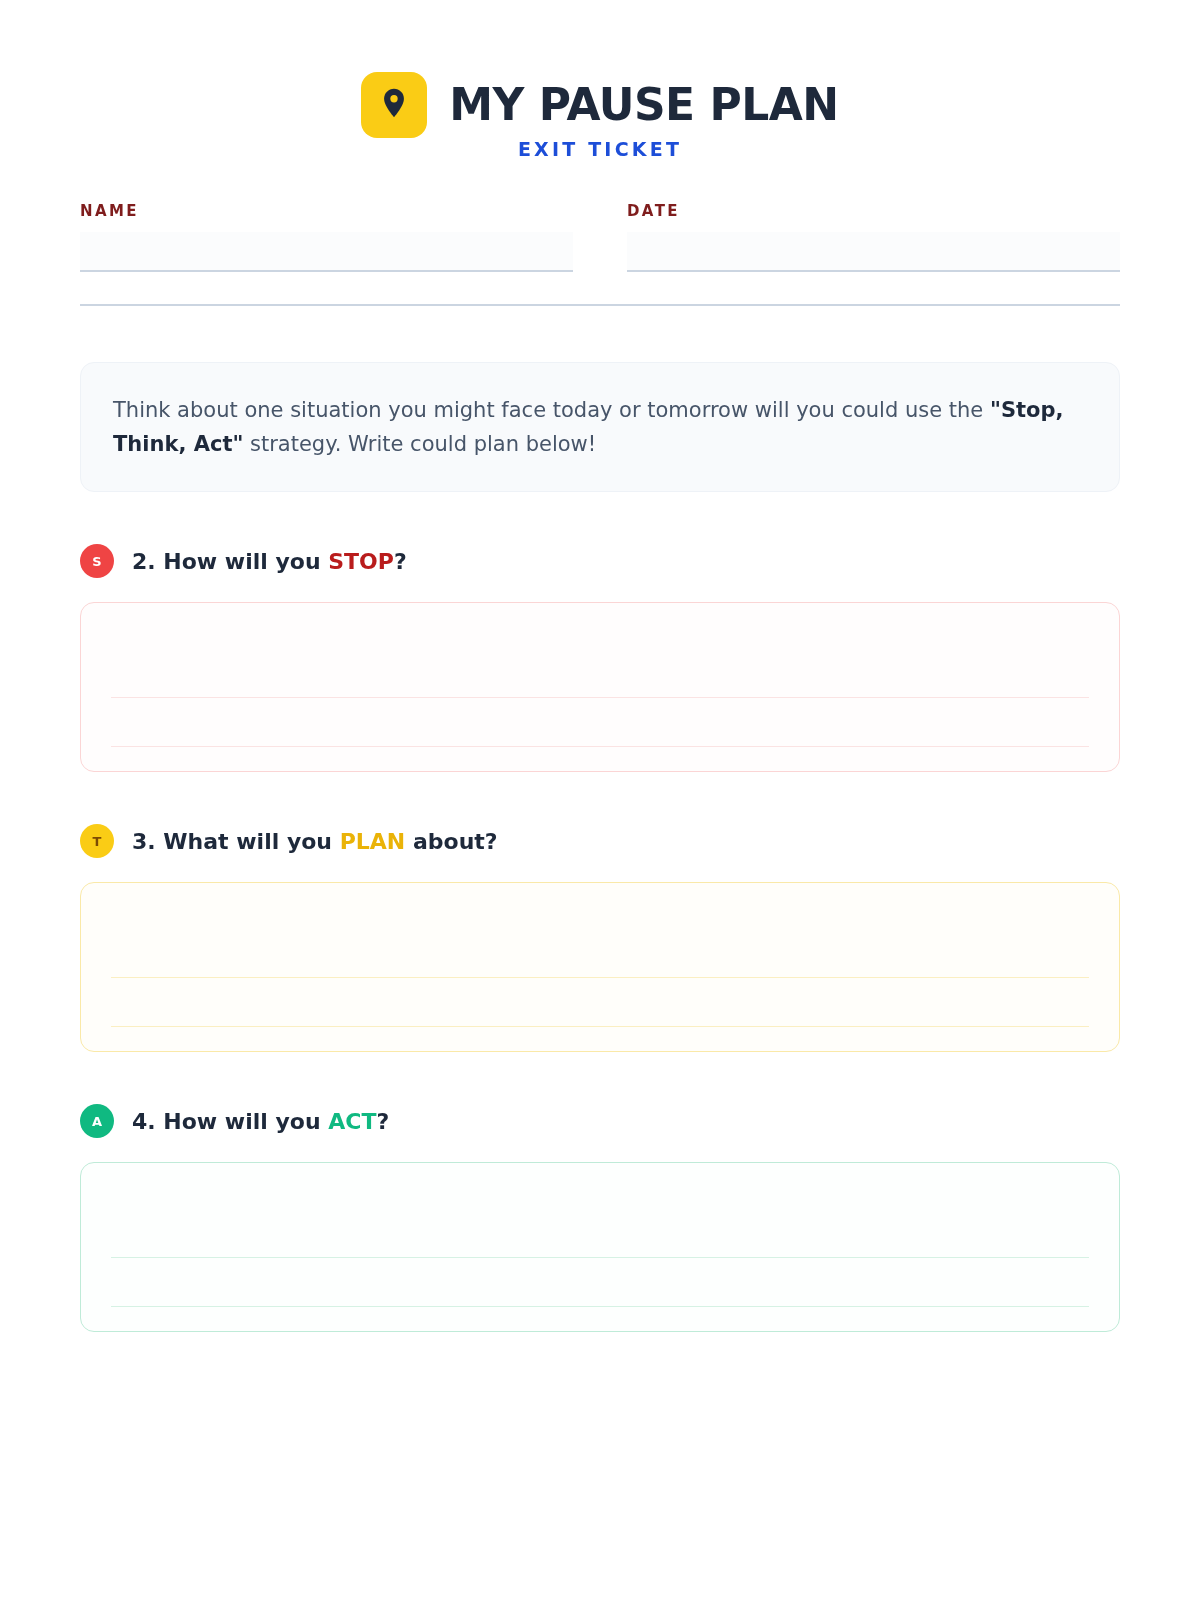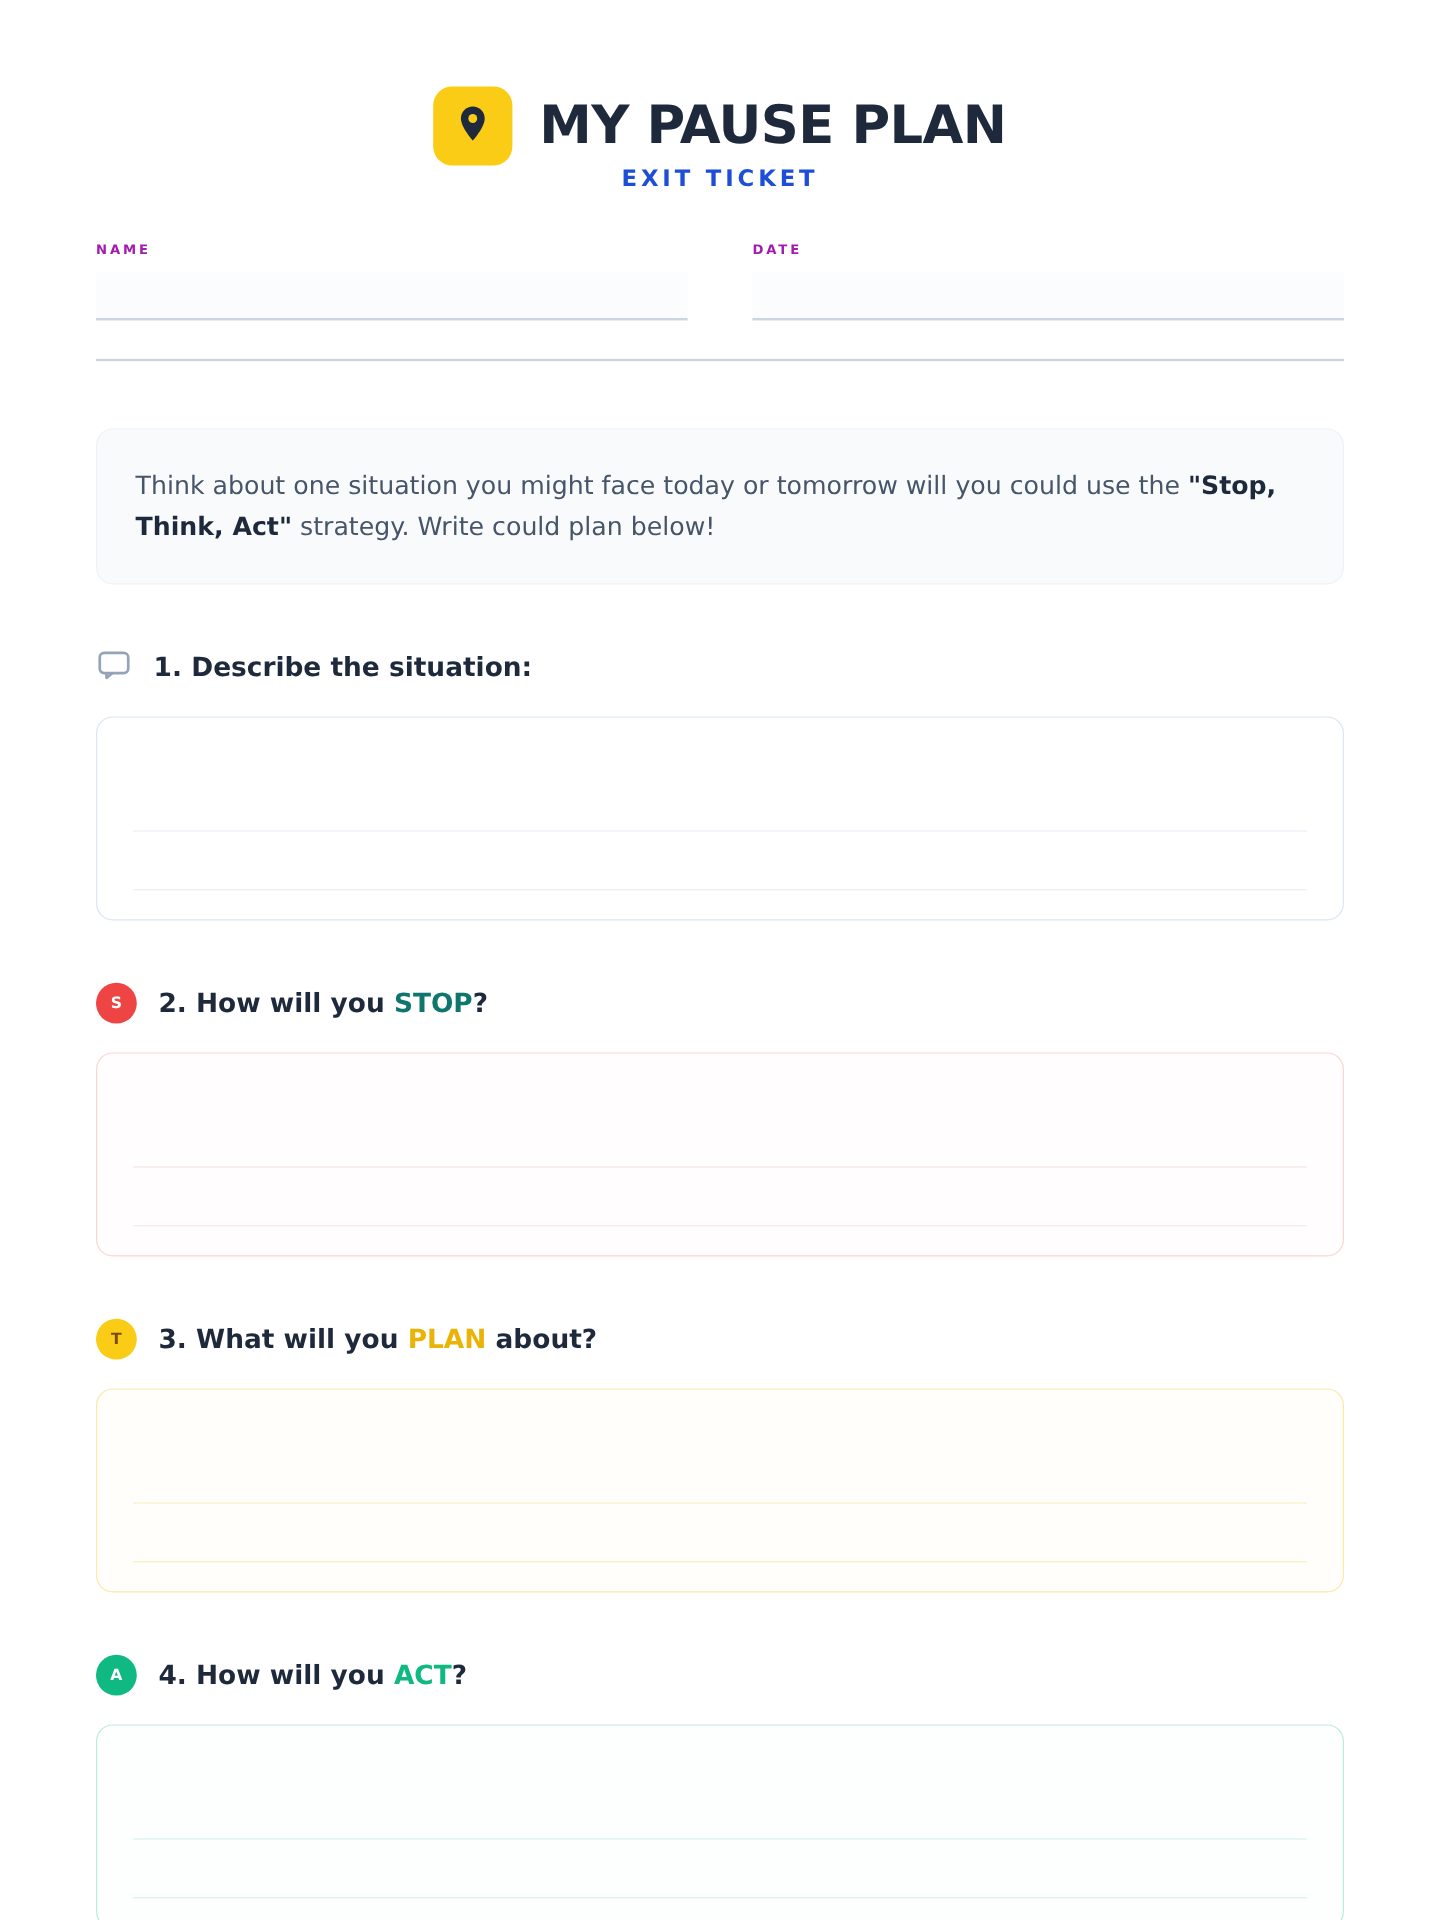--- a/index.html
+++ b/index.html
@@ -63,24 +63,24 @@
   
   .fields {
     display: flex;
     gap: 54px;
     margin-top: 42px;
   }
   .field {
     flex: 1;
   }
   .field-label {
-    font-size: 11px;
+    font-size: 15px;
     font-weight: 700;
     letter-spacing: 2.4px;
-    color: #a21caf;
+    color: #7f1d1d;
     text-transform: uppercase;
     margin-bottom: 12px;
   }
   .field-line {
     height: 40px;
     border-bottom: 2px solid #CBD5E1;
     background: #FBFCFD;
   }
   .field input {
     width: 100%;
@@ -123,21 +123,21 @@
     display: flex;
     align-items: center;
     gap: 18px;
     margin-bottom: 24px;
   }
   .q-text {
     font-size: 22px;
     font-weight: 700;
     color: #1E293B;
   }
-  .q-text .kw-stop  { color: #0f766e; }
+  .q-text .kw-stop  { color: #b91c1c; }
   .q-text .kw-think { color: #EAB308; }
   .q-text .kw-act   { color: #10B981; }
 
   .badge {
     width: 34px;
     height: 34px;
     border-radius: 50%;
     display: flex;
     align-items: center;
     justify-content: center;
@@ -217,40 +217,20 @@
       </div>
     </div>
   </div>
 
   <div class="rule"></div>
 
   <div class="prompt">
     <span>Think about one situation you might face today or tomorrow will you could use the </span><b>"Stop, Think, Act"</b><span> strategy. Write could plan below!</span>
   </div>
 
-  <div class="question">
-    <div class="q-head">
-      <span>
-        <svg width="30" height="30" viewBox="0 0 24 24" fill="none">
-          <rect x="2.5" y="4" width="19" height="13.5" rx="3" stroke="#94A3B8" stroke-width="1.8"></rect>
-          <path d="M7 17.5v3.2l4-3.2" stroke="#94A3B8" stroke-width="1.8" fill="none" stroke-linejoin="round"></path>
-        </svg>
-      </span>
-      <div class="q-text">
-        <span>1.</span>
-        <span>Describe the situation:</span>
-      </div>
-    </div>
-    <div class="answer-box box-neutral">
-      <div class="lines">
-          <i class="l1"></i>
-          <i class="l2"></i>
-        </div>
-    </div>
-  </div>
 
   <div class="question">
     <div class="q-head">
       <span class="badge badge-stop">S</span>
       <div class="q-text">
         <span>2.</span>
         <span>How will you </span><span class="kw-stop">STOP</span><span>?</span>
       </div>
     </div>
     <div class="answer-box box-stop">

